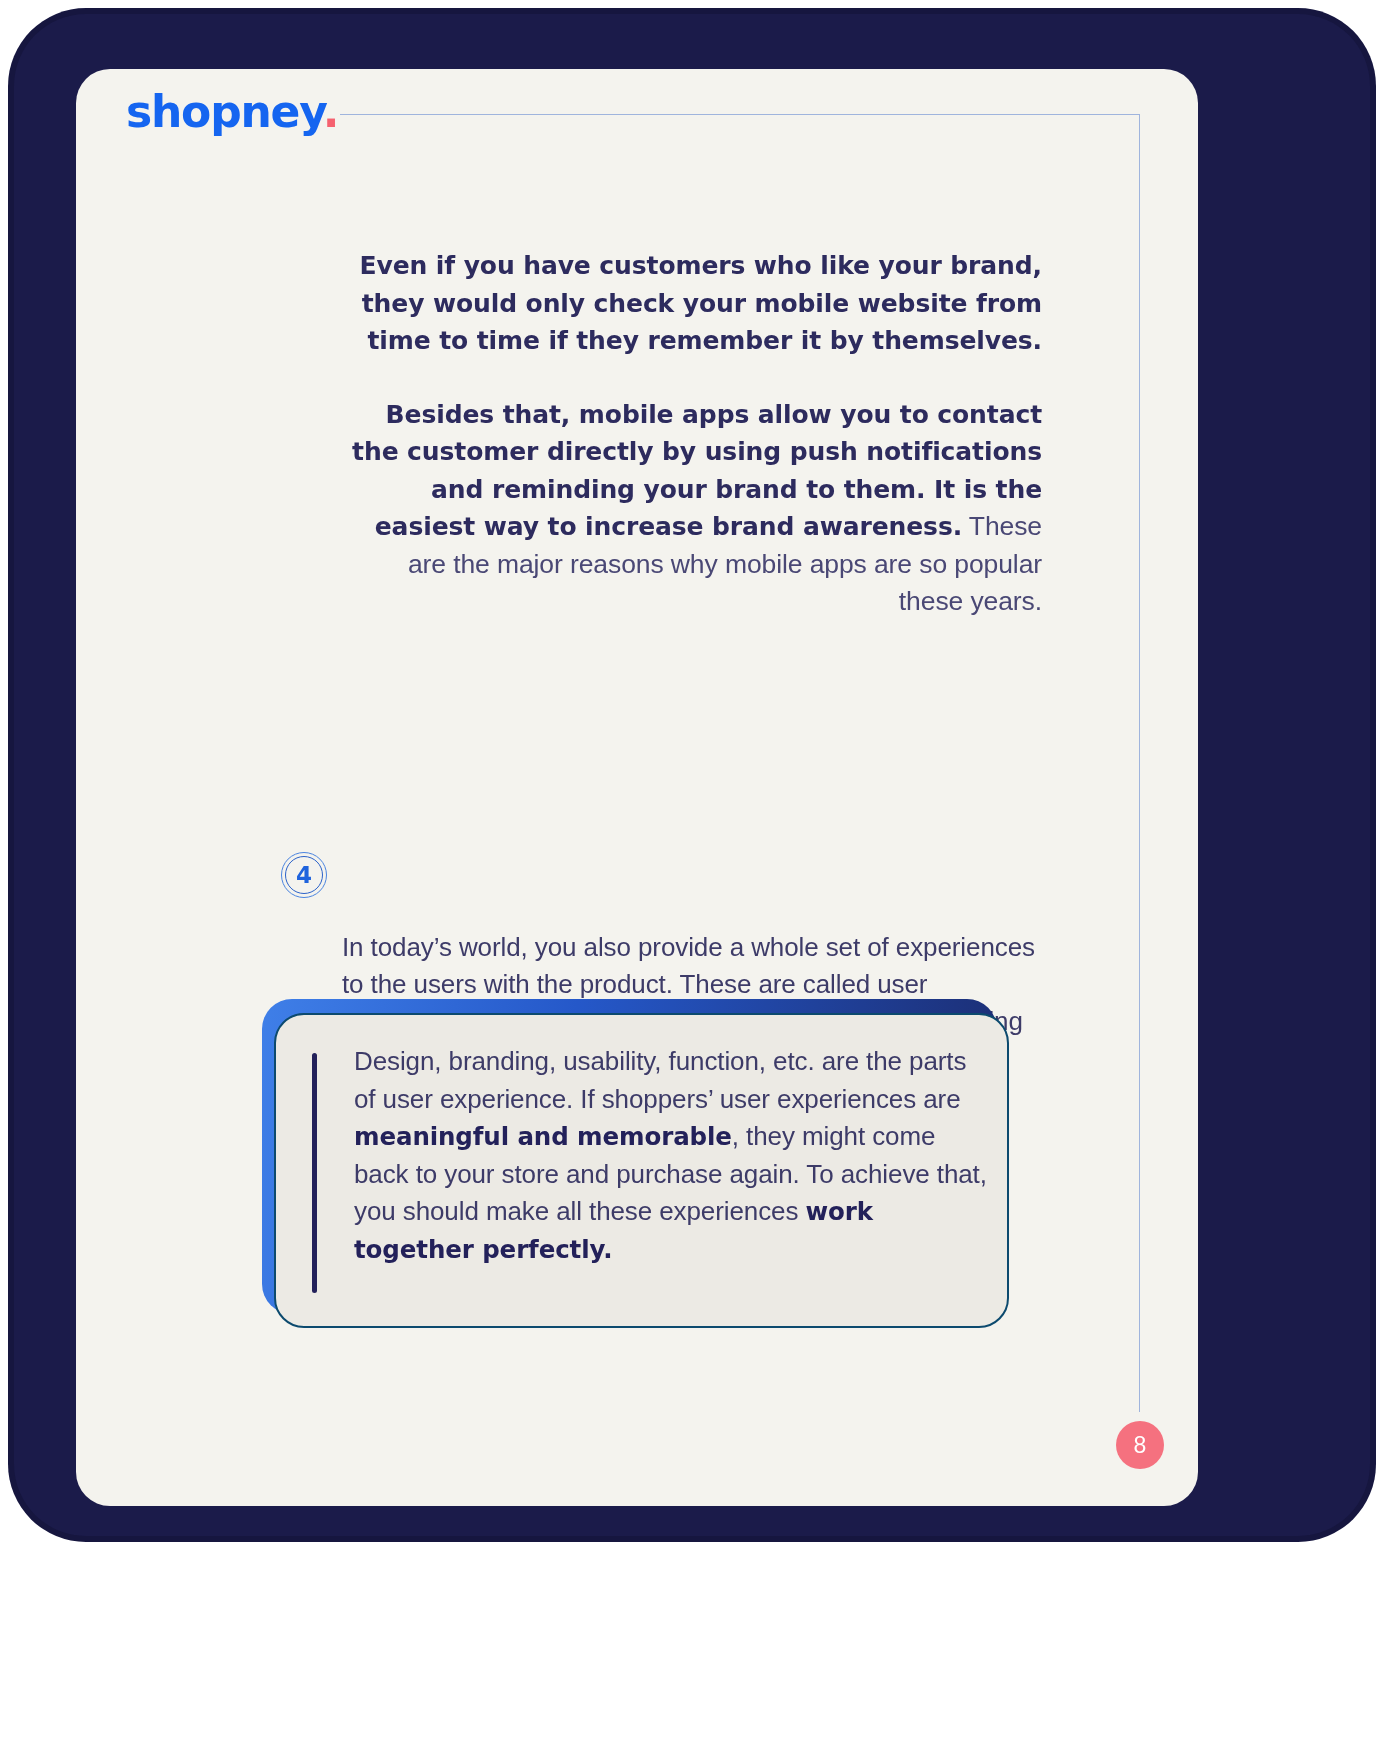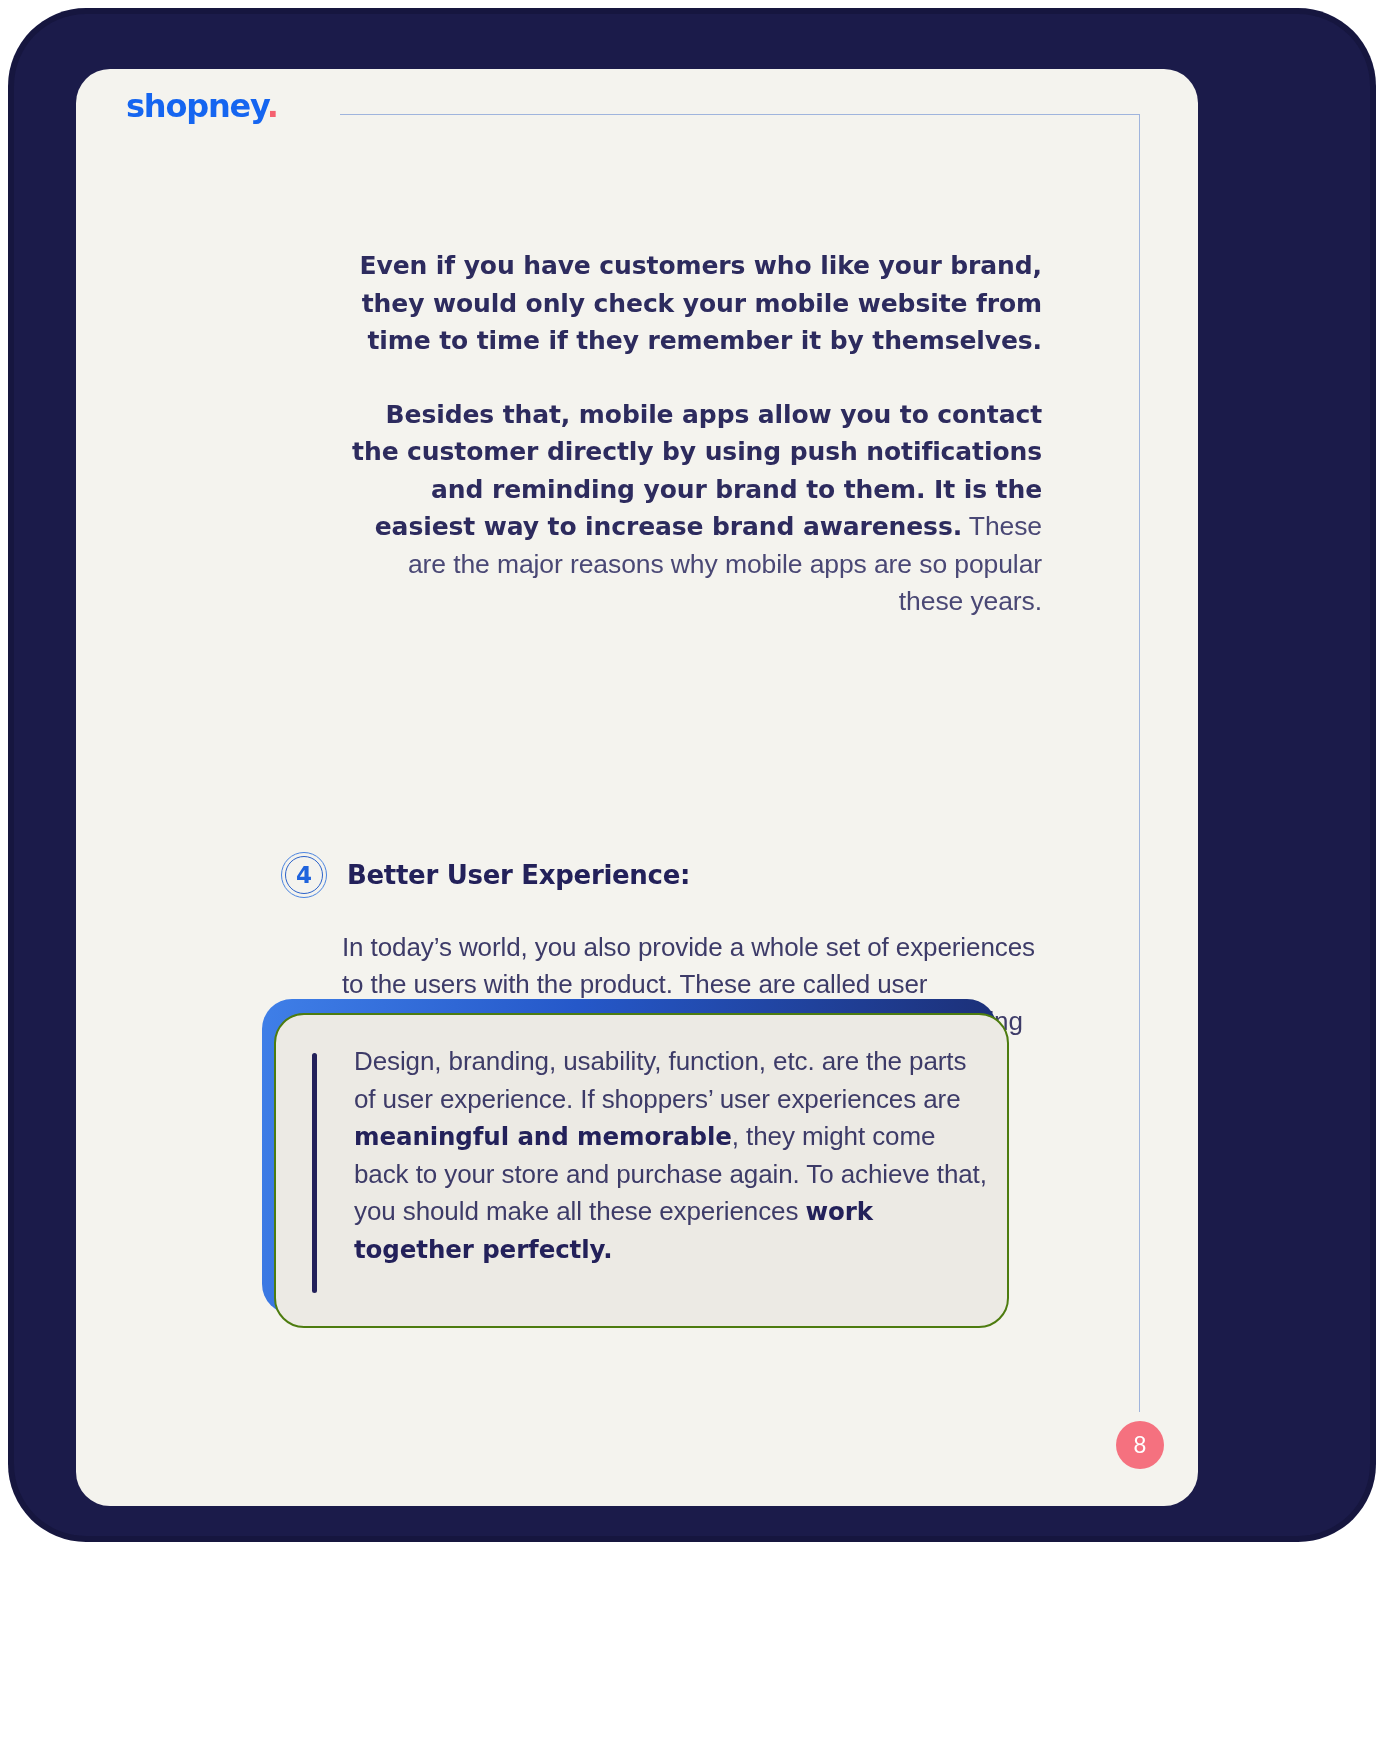--- a/index.html
+++ b/index.html
@@ -65,21 +65,21 @@
     width: 1px;
     height: 1298px;
     background: #9fb4dd;
   }
 
   
   .logo {
     position: absolute;
     left: 50px;
     top: 21px;
-    font-size: 32px;
+    font-size: 44px;
     font-weight: 700;
     letter-spacing: -1.2px;
     color: #1565f0;
     font-family: "DejaVu Sans", sans-serif;
     line-height: 1;
     white-space: nowrap;
   }
   .logo .dot { color: #f5616f; }
 
   
@@ -185,21 +185,21 @@
     background: linear-gradient(100deg, #3f7fe8 0%, #2558c9 40%, #1b2b6e 100%);
   }
   .callout-card {
     position: absolute;
     left: 12px;
     top: 14px;
     width: 735px;
     height: 315px;
     border-radius: 30px;
     background: #eceae4;
-    border: 2px solid #4d7c0f;
+    border: 2px solid #0c4a6e;
     box-sizing: border-box;
   }
   .callout-bar {
     position: absolute;
     left: 36px;
     top: 38px;
     width: 5px;
     height: 240px;
     background: #23215a;
     border-radius: 3px;
@@ -255,21 +255,20 @@
       <div class="gap-lg"></div>
       <p class="para strong-para"><span>Besides that, mobile apps allow you to contact the customer directly by using push notifications and reminding your brand to them. It is the easiest way to increase brand awareness.</span><span class="light"> These are the major reasons why mobile apps are so popular these years.</span></p>
     </div>
 
     <div class="heading-row">
       <div class="num-badge">
         <span class="ring-outer"></span>
         <span class="ring-inner"></span>
         <span class="num">4</span>
       </div>
-      <div class="heading-text">Better User Experience:</div>
     </div>
 
     <div class="content-col" style="top:860px;">
       <p class="para light-para">In today’s world, you also provide a whole set of experiences to the users with the product. These are called user experience(UX) and include the whole process of beginning the using product and the integrating period.</p>
     </div>
 
     <div class="callout">
       <div class="callout-shadow"></div>
       <div class="callout-card">
         <div class="callout-bar"></div>

